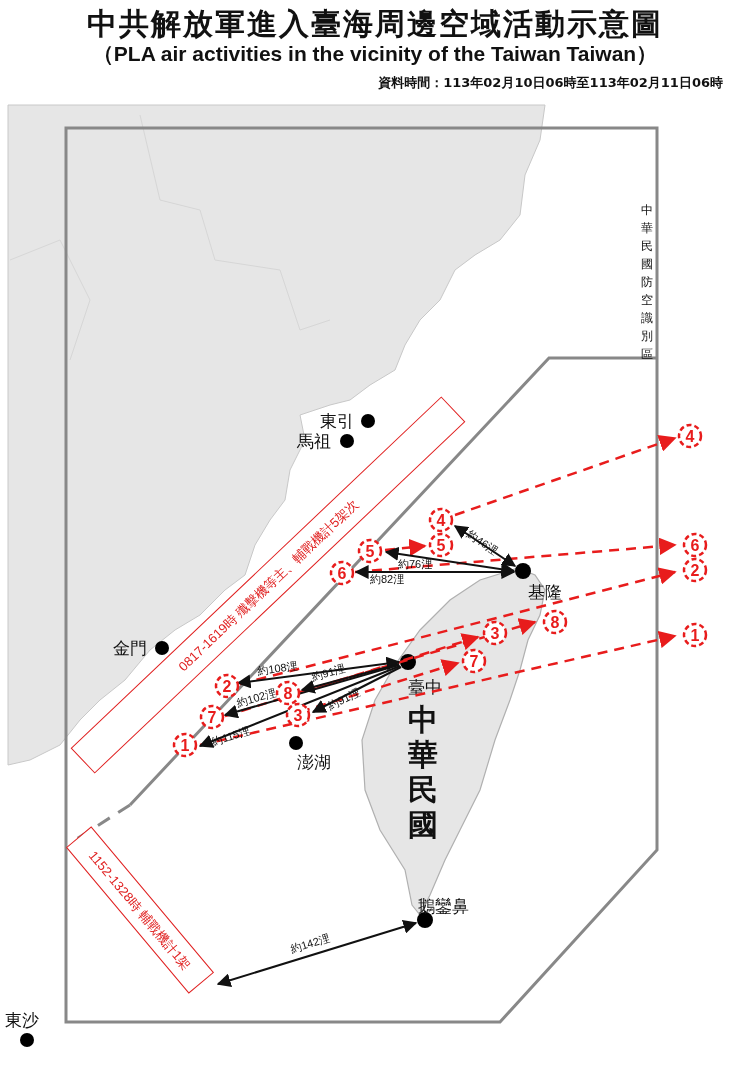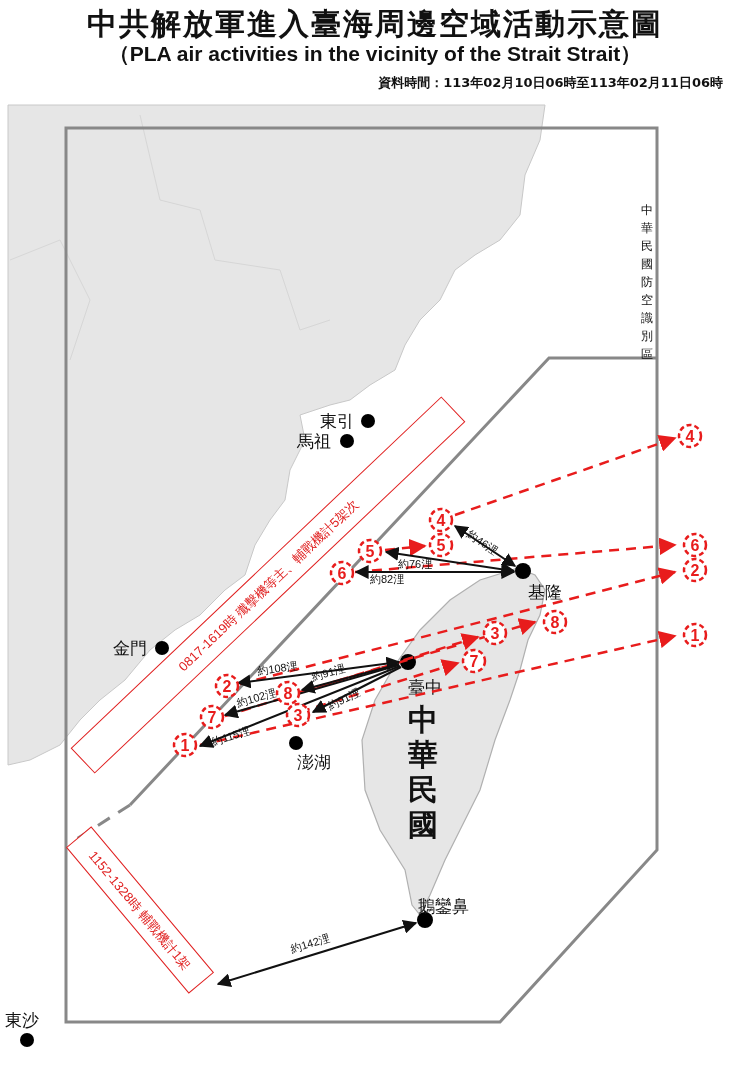--- a/index.html
+++ b/index.html
@@ -10,21 +10,21 @@
   svg.map { position:absolute; left:0; top:0; }
   .lbl { font-family:"DejaVu Serif", serif; fill:#111; }
   .dist { font-family:"Liberation Sans", sans-serif; font-size:11px; fill:#111; }
   .redtxt { font-family:"Liberation Sans", sans-serif; font-size:13px; fill:#e02020; }
   .circnum { font-family:"Liberation Sans", sans-serif; font-weight:bold; font-size:16px; fill:#e81c1c; text-anchor:middle; dominant-baseline:central; }
 </style>
 </head>
 <body>
 
 <div class="title">中共解放軍進入臺海周邊空域活動示意圖</div>
-<div class="subtitle">（PLA air activities in the vicinity of the Strait Strait）</div>
+<div class="subtitle">（PLA air activities in the vicinity of the Taiwan Taiwan）</div>
 <div class="datetime">資料時間：113年02月10日06時至113年02月11日06時</div>
 
 <svg class="map" width="750" height="1085" viewBox="0 0 750 1085">
   <defs>
     <marker id="ah" viewBox="0 0 10 10" refX="9" refY="5" markerWidth="7" markerHeight="7" orient="auto-start-reverse">
       <path d="M0,0 L10,5 L0,10 z" fill="#111"></path>
     </marker>
     <marker id="ahr" viewBox="0 0 10 10" refX="9" refY="5" markerWidth="7" markerHeight="7" orient="auto">
       <path d="M0,0 L10,5 L0,10 z" fill="#e81c1c"></path>
     </marker>

